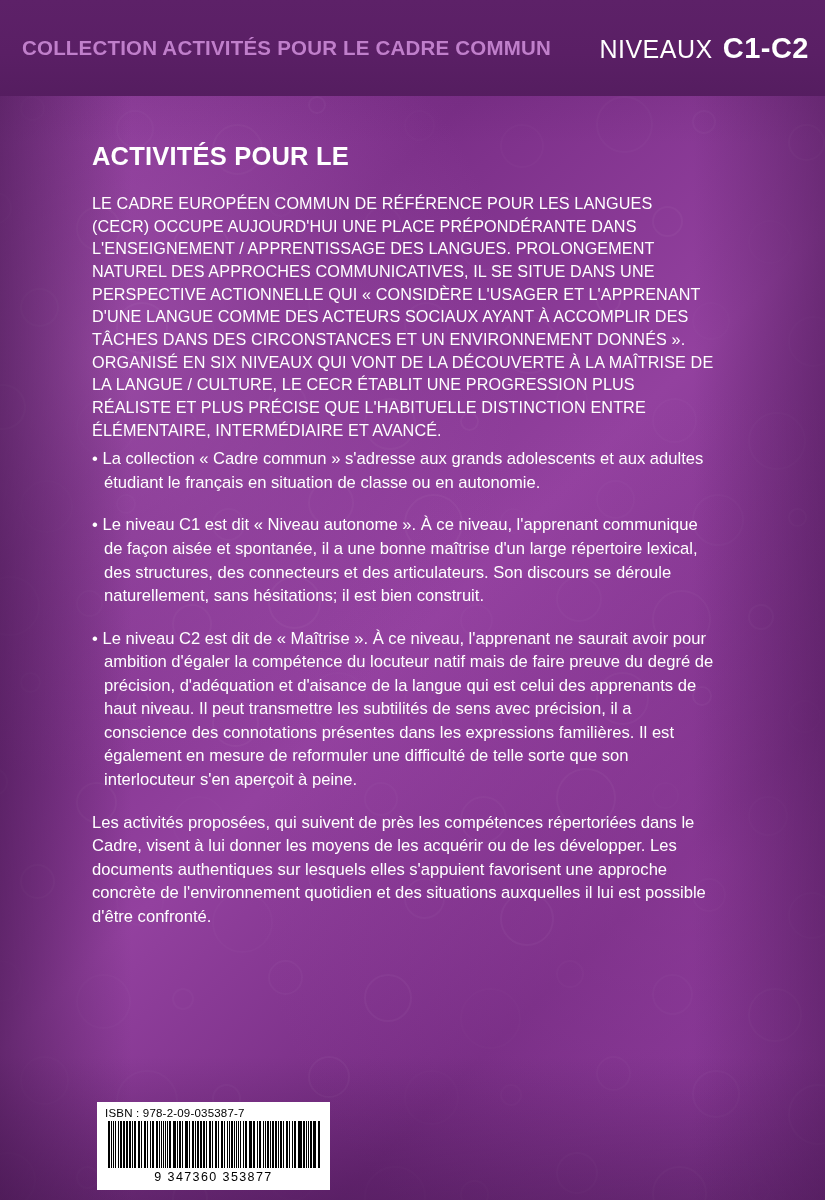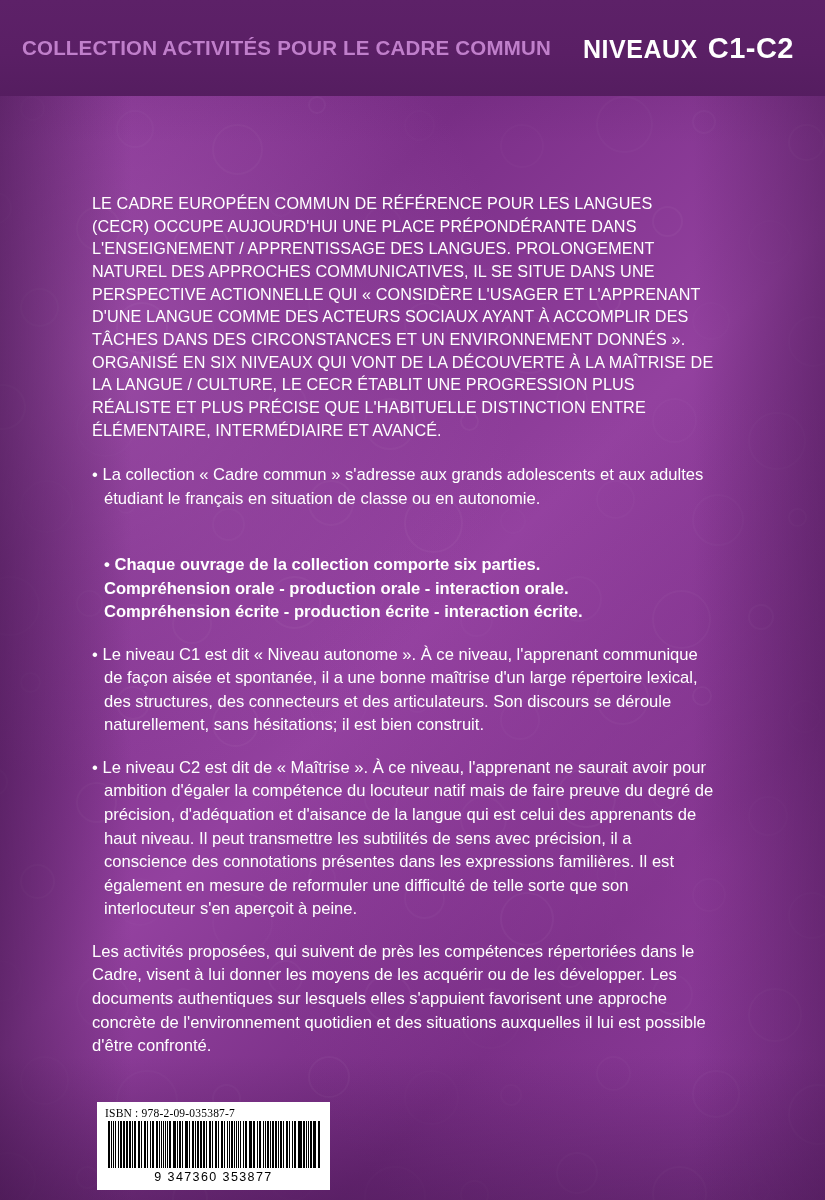--- a/index.html
+++ b/index.html
@@ -48,40 +48,40 @@
   .banner {
     position: absolute;
     top: 0; left: 0;
     width: 825px;
     height: 96px;
     background: linear-gradient(to bottom, #5d2168 0%, #5a1f65 55%, #551d60 100%);
     display: flex;
     align-items: center;
     justify-content: space-between;
     box-sizing: border-box;
-    padding: 0 31px 0 22px;
+    padding: 0 16px 0 22px;
   }
   .banner-left {
     color: #c07fcb;
     font-size: 20.5px;
     font-weight: bold;
     letter-spacing: 0.2px;
     text-transform: uppercase;
     white-space: nowrap;
   }
   .banner-right {
     display: flex;
     align-items: baseline;
     gap: 10px;
     white-space: nowrap;
   }
   .banner-right .nv {
     color: #ffffff;
     font-size: 25px;
-    font-weight: bold;
+    font-weight: normal;
     letter-spacing: 0.5px;
     text-transform: uppercase;
   }
   .banner-right .lvl {
     color: #ffffff;
     font-size: 29px;
     font-weight: bold;
     letter-spacing: 0.5px;
   }
 
@@ -103,21 +103,21 @@
   }
   .intro {
     margin-top: 18px;
     font-size: 16.2px;
     line-height: 1.40;
     text-transform: uppercase;
     letter-spacing: 0.1px;
   }
 
   .bullets {
-    margin-top: 22px;
+    margin-top: 6px;
   }
   .bullet {
     margin-bottom: 19px;
     font-size: 16.6px;
     line-height: 1.42;
     text-indent: -12px;
     padding-left: 12px;
   }
   .para {
     margin-bottom: 19px;
@@ -133,21 +133,21 @@
     bottom: 10px;
     width: 233px;
     height: 88px;
     background: #ffffff;
     box-sizing: border-box;
     padding: 5px 8px 3px 8px;
   }
   .isbn-text {
     font-size: 11.5px;
     color: #000;
-    font-family: Liberation Serif, serif;
+    font-family: Liberation Sans, sans-serif;
     margin-bottom: 2px;
     letter-spacing: 0.2px;
   }
   .bars {
     height: 47px;
     display: flex;
     align-items: flex-end;
     gap: 0;
     margin-left: 3px;
   }
@@ -315,35 +315,30 @@
   <div class="banner">
     <div class="banner-left">COLLECTION ACTIVITÉS POUR LE CADRE COMMUN</div>
     <div class="banner-right">
       <span class="nv">NIVEAUX</span>
       <span class="lvl">C1-C2</span>
     </div>
   </div>
 
   <div class="content">
     <h1 class="title">
-      <br>
+      <span>ACTIVITÉS POUR LE</span><br>
     </h1>
 
     <div class="intro">
       <span>LE CADRE EUROPÉEN COMMUN DE RÉFÉRENCE POUR LES LANGUES (CECR) OCCUPE AUJOURD'HUI UNE PLACE PRÉPONDÉRANTE DANS L'ENSEIGNEMENT / APPRENTISSAGE DES LANGUES. PROLONGEMENT NATUREL DES APPROCHES COMMUNICATIVES, IL SE SITUE DANS UNE PERSPECTIVE ACTIONNELLE QUI « CONSIDÈRE L'USAGER ET L'APPRENANT D'UNE LANGUE COMME DES ACTEURS SOCIAUX AYANT À ACCOMPLIR DES TÂCHES DANS DES CIRCONSTANCES ET UN ENVIRONNEMENT DONNÉS ». ORGANISÉ EN SIX NIVEAUX QUI VONT DE LA DÉCOUVERTE À LA MAÎTRISE DE LA LANGUE / CULTURE, LE CECR ÉTABLIT UNE PROGRESSION PLUS RÉALISTE ET PLUS PRÉCISE QUE L'HABITUELLE DISTINCTION ENTRE ÉLÉMENTAIRE, INTERMÉDIAIRE ET AVANCÉ.</span>
     </div>
 
     <div class="bullets">
       <div class="bullet">
         <span>• La collection « Cadre commun » s'adresse aux grands adolescents et aux adultes étudiant le français en situation de classe ou en autonomie.</span>
-      </div>
-      <div class="bullet nobullet-lines" style="font-weight:bold;">
-        <span>• Chaque ouvrage de la collection comporte six parties.
-Compréhension orale -  production orale - interaction orale.
-Compréhension écrite - production écrite - interaction écrite.</span>
       </div>
       <div class="bullet">
         <span>• Le niveau C1 est dit « Niveau autonome ». À ce niveau, l'apprenant communique de façon aisée et spontanée, il a une bonne maîtrise d'un large répertoire lexical, des structures, des connecteurs et des articulateurs. Son discours se déroule naturellement, sans hésitations; il est bien construit.</span>
       </div>
       <div class="bullet">
         <span>• Le niveau C2 est dit de « Maîtrise ».  À ce niveau, l'apprenant ne saurait avoir pour ambition d'égaler la compétence du locuteur natif mais de faire preuve du degré de précision, d'adéquation et d'aisance de la langue qui est celui des apprenants de haut niveau. Il peut transmettre les subtilités de sens avec précision, il a conscience des connotations présentes dans les expressions familières. Il est également en mesure de reformuler une difficulté de telle sorte que son interlocuteur s'en aperçoit à peine.</span>
       </div>
 
       <div class="para">
         <span>Les activités proposées, qui suivent de près les compétences répertoriées dans le Cadre, visent à lui donner les moyens de les acquérir ou de les développer. Les documents authentiques sur lesquels elles s'appuient favorisent une approche concrète de l'environnement quotidien et des situations auxquelles il lui est possible d'être confronté.</span>

